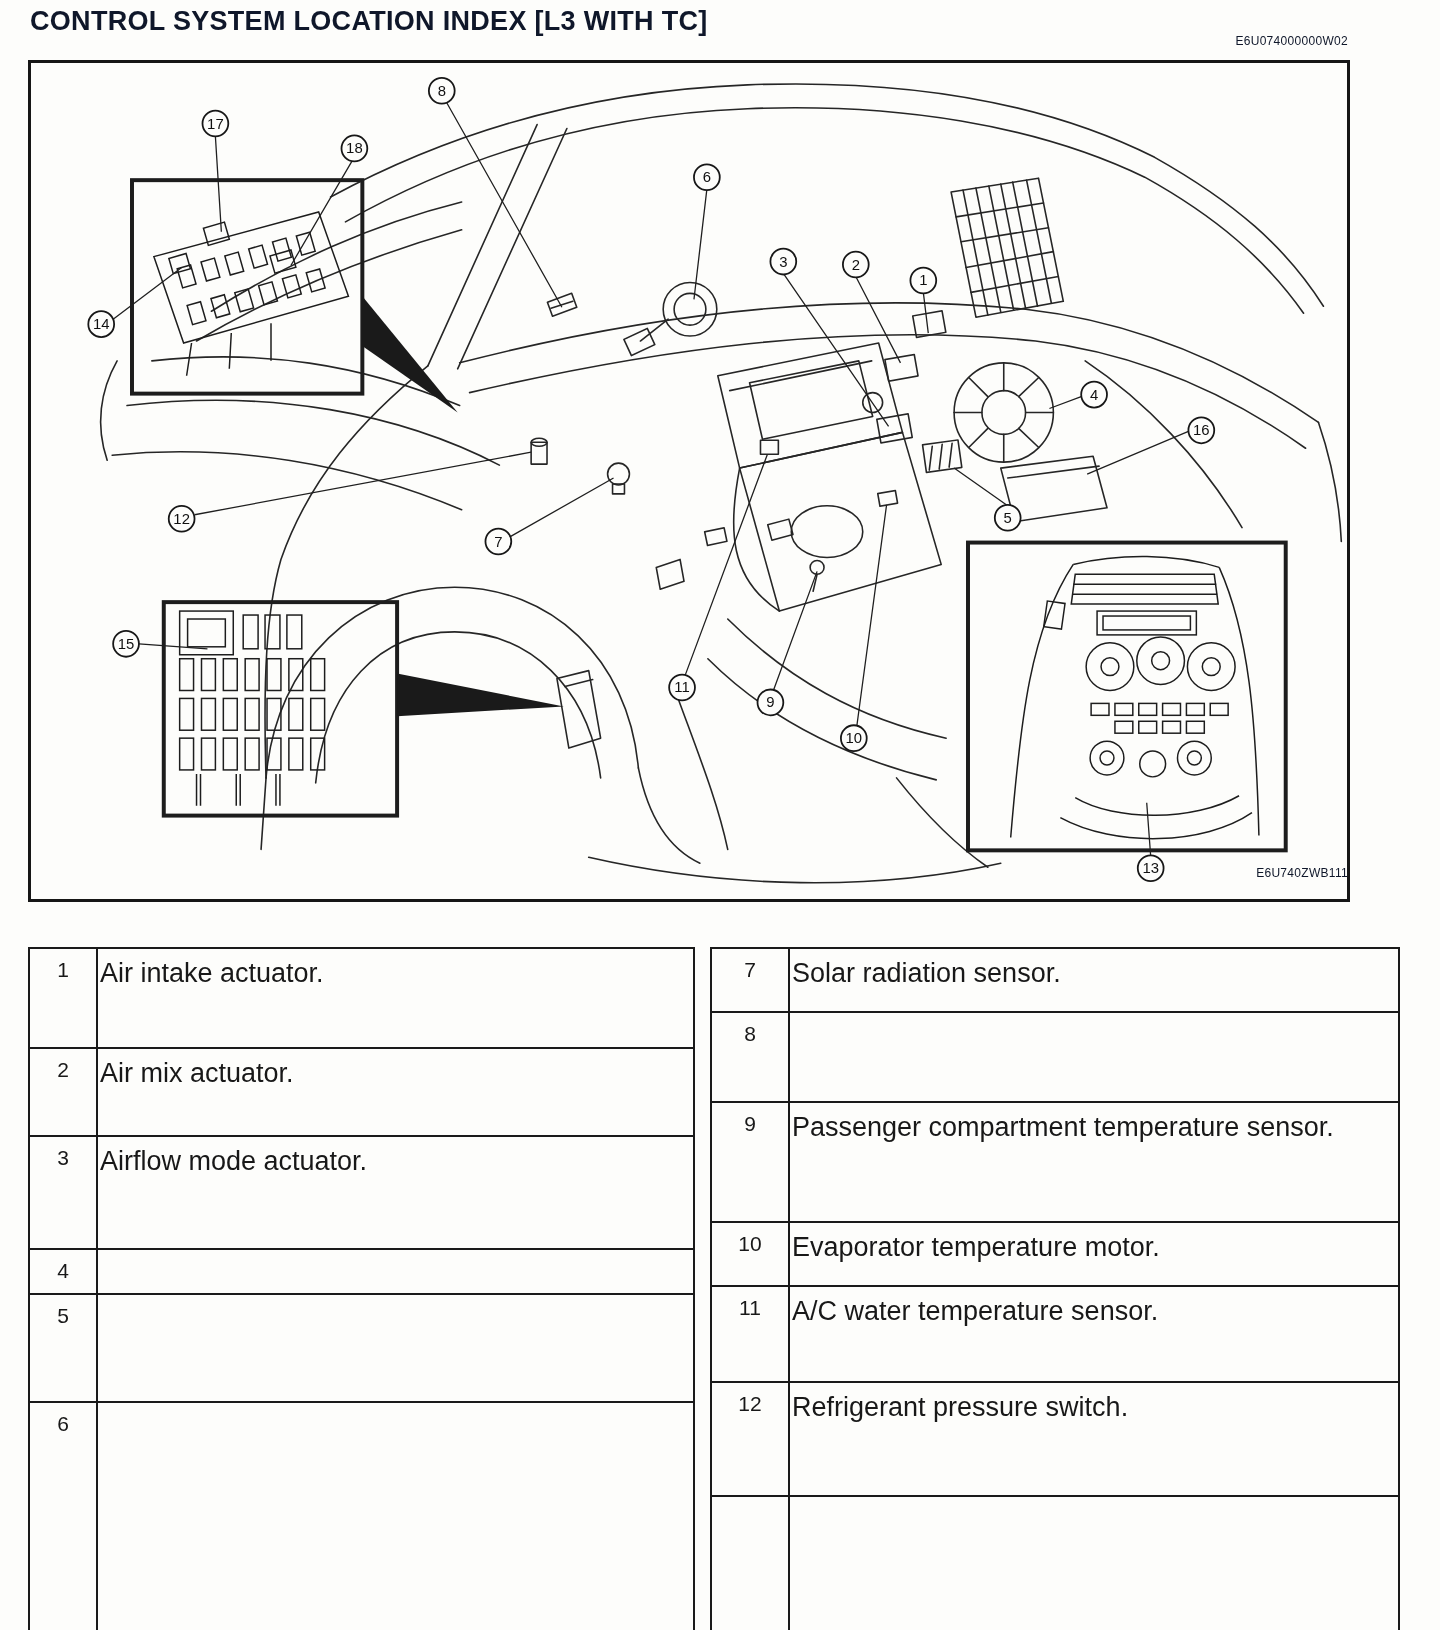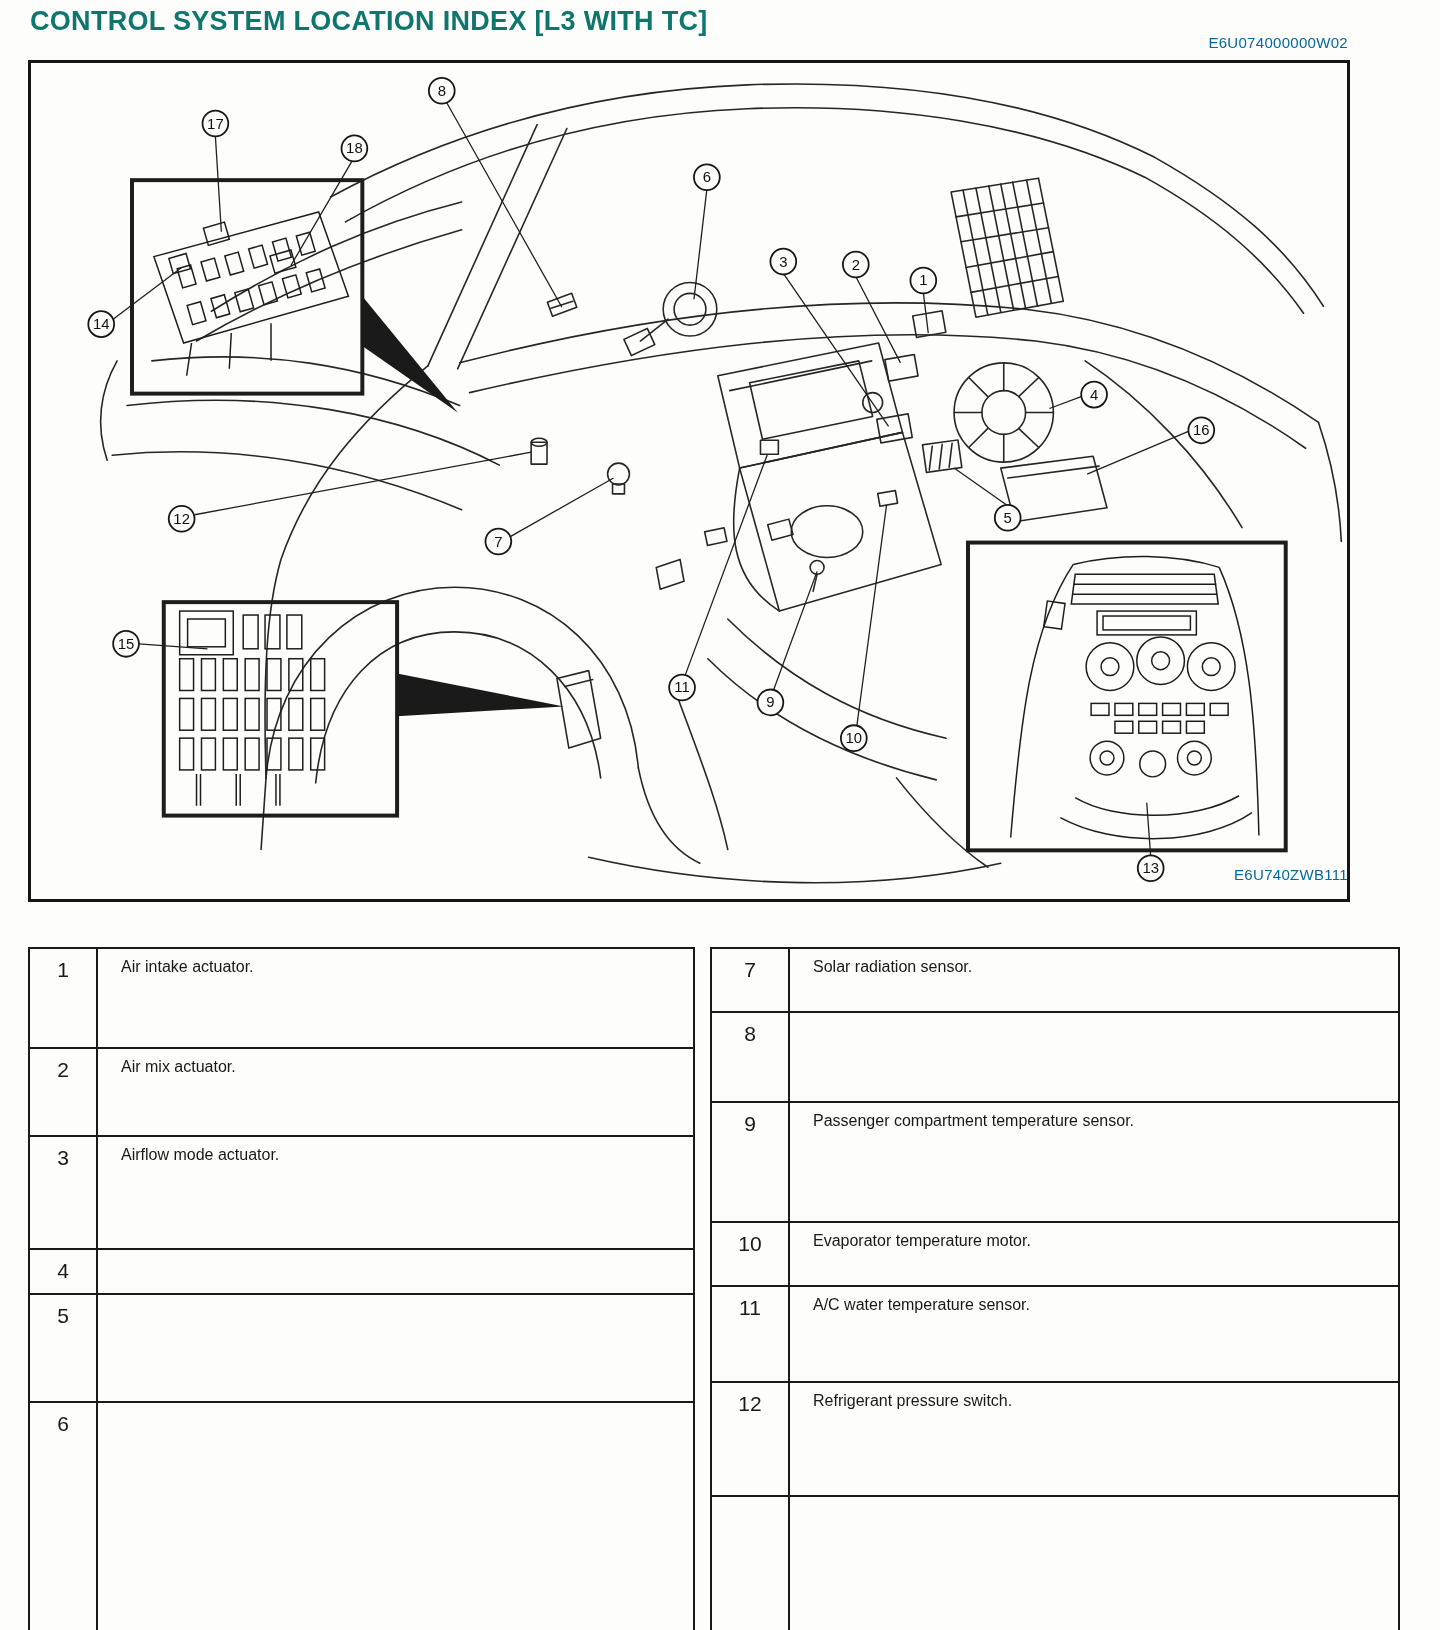--- a/index.html
+++ b/index.html
@@ -4,44 +4,44 @@
 <style>
   html,body{margin:0;padding:0;}
   body{
     width:1440px;height:1630px;position:relative;
     background:#fdfdfb;color:#181818;
     font-family:"Liberation Sans",sans-serif;
     overflow:hidden;
   }
   .page-title{
     position:absolute;left:30px;top:6px;
-    font-size:27px;font-weight:bold;letter-spacing:.3px;color:#0f766e;
-  }
-  .fig-code{position:absolute;font-size:15px;color:#0369a1;letter-spacing:.3px;}
+    font-size:27px;font-weight:bold;letter-spacing:.3px;color:#0f172a;
+  }
+  .fig-code{position:absolute;font-size:12px;color:#0f172a;letter-spacing:.3px;}
   #code-top{top:34px;right:92px;}
   #code-bottom{top:866px;right:92px;}
   .diagram-frame{
     position:absolute;left:28px;top:60px;width:1322px;height:842px;
     border:3px solid #161616;box-sizing:border-box;background:#fdfdfb;
   }
   .diagram-frame svg{position:absolute;left:0;top:0;width:100%;height:100%;}
   svg text{font:15px "Liberation Sans",sans-serif;fill:#111;}
 
   .tbl{position:absolute;box-sizing:border-box;border:2px solid #1a1a1a;background:#fdfdfb;}
   #tbl-left{left:28px;top:947px;width:667px;border-bottom:none;}
   #tbl-right{left:710px;top:947px;width:690px;}
   .trow{display:flex;box-sizing:border-box;border-bottom:2px solid #1a1a1a;}
   .trow:last-child{border-bottom:none;}
   #tbl-left .trow:last-child{border-bottom:none;}
   .tnum{
     flex:0 0 auto;width:68px;border-right:2px solid #1a1a1a;
     text-align:center;padding-top:9px;font-size:21px;box-sizing:border-box;
   }
   #tbl-right .tnum{width:78px;}
-  .tdesc{flex:1;padding:9px 23px;font-size:16px;}
+  .tdesc{flex:1;padding:9px 2px;font-size:27px;}
   .t-cont{
     position:absolute;left:710px;top:1497px;width:690px;height:133px;
     box-sizing:border-box;border-left:2px solid #1a1a1a;border-right:2px solid #1a1a1a;
     background:#fdfdfb;
   }
   .t-cont .divider{width:78px;height:100%;border-right:2px solid #1a1a1a;box-sizing:border-box;}
 </style>
 </head>
 <body>
 

